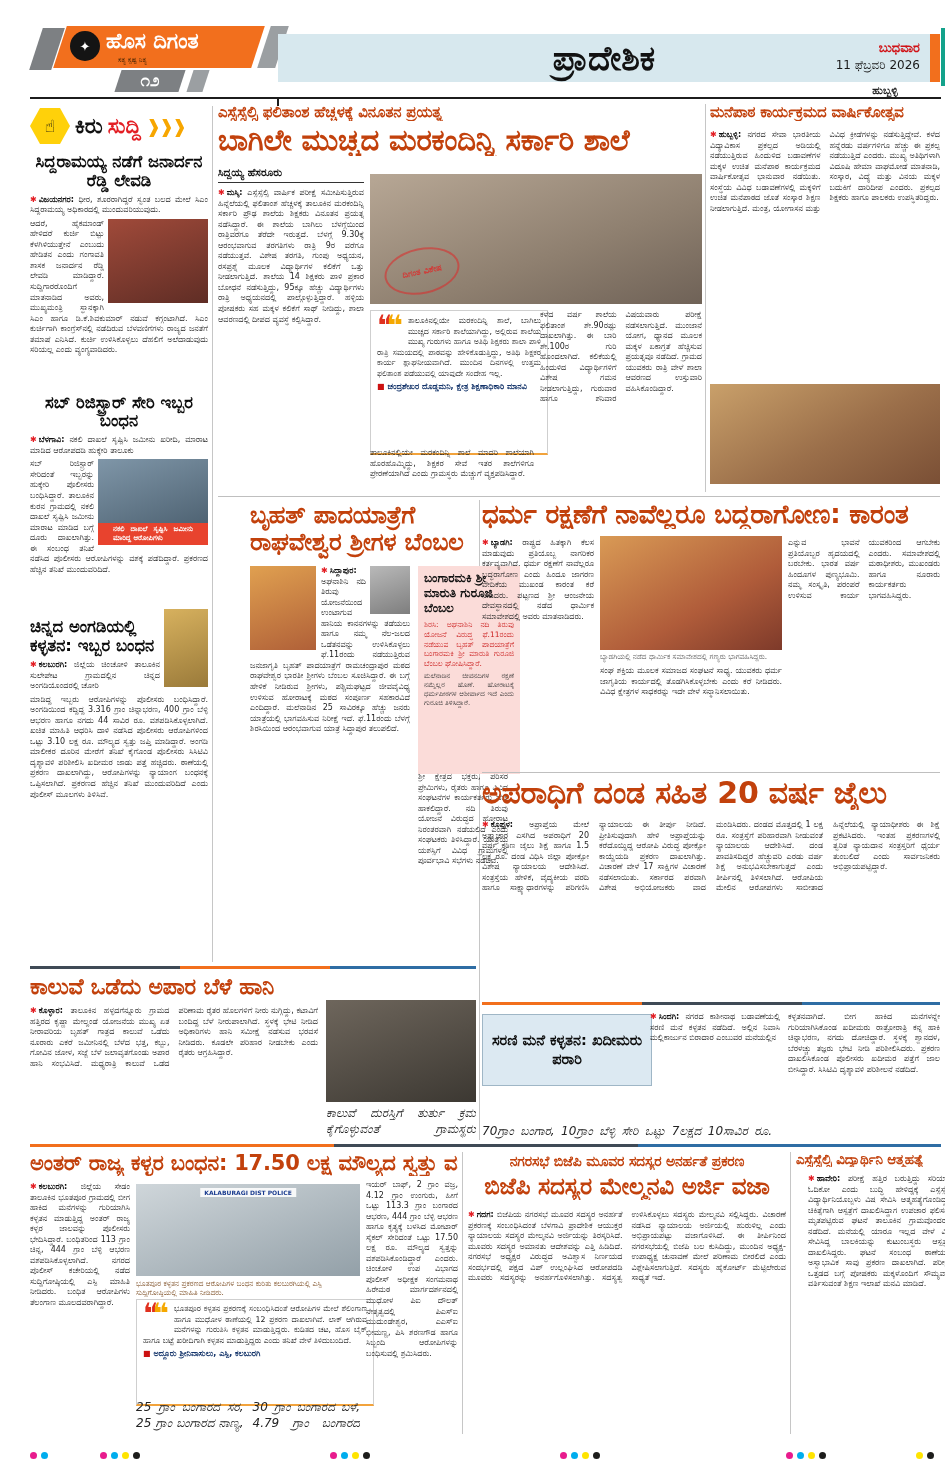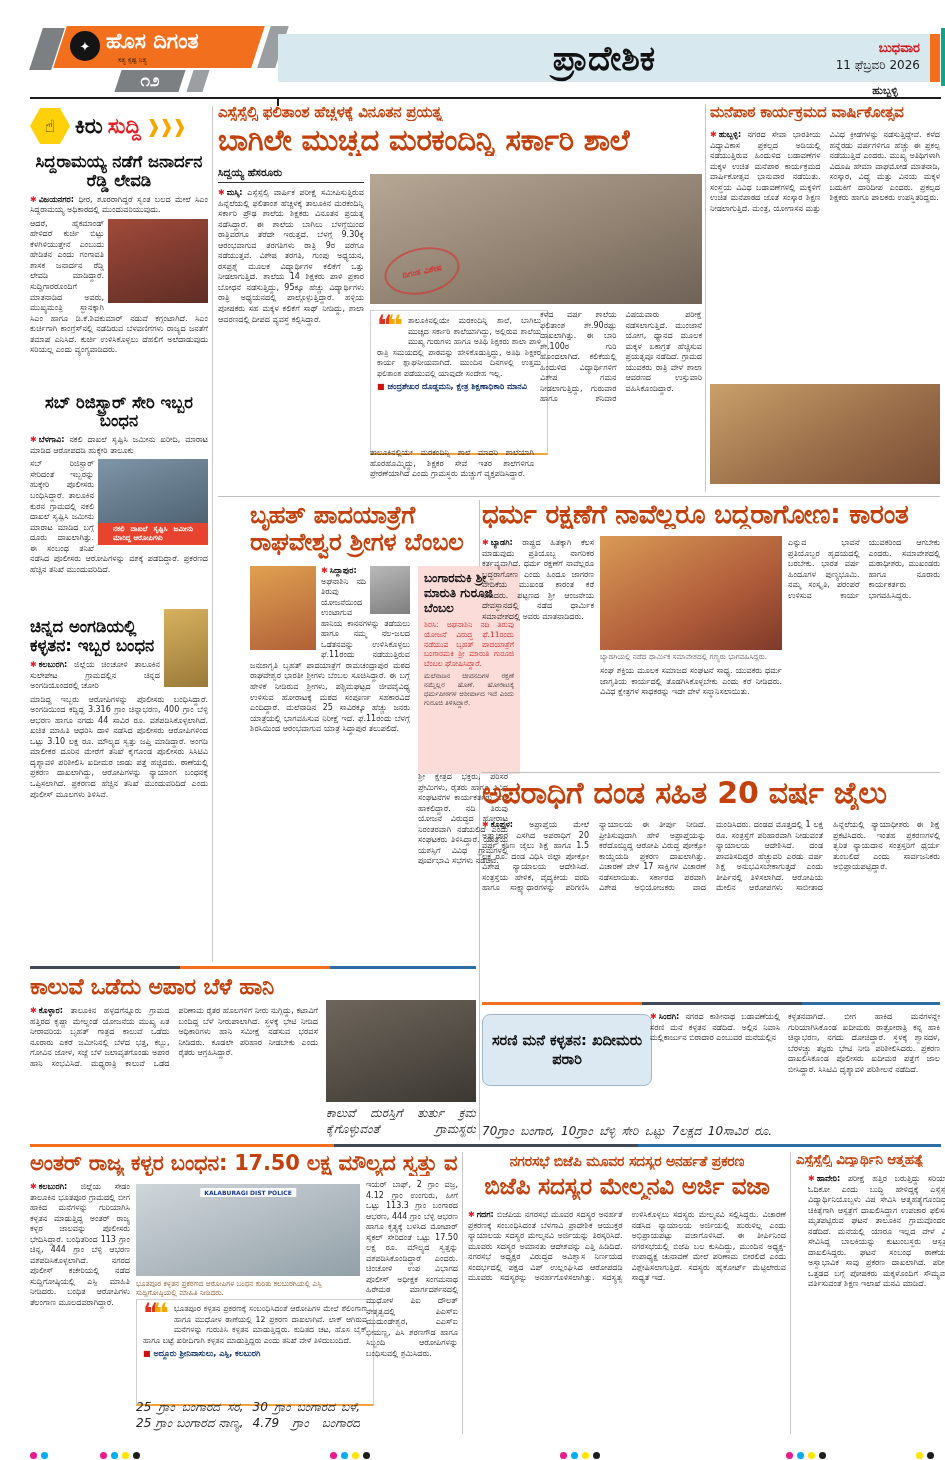--- a/index.html
+++ b/index.html
@@ -242,21 +242,21 @@
       <span>ಕಾಲುವೆ ದುರಸ್ತಿಗೆ ತುರ್ತು ಕ್ರಮ ಕೈಗೊಳ್ಳುವಂತೆ ಗ್ರಾಮಸ್ಥರು ಒತ್ತಾಯಿಸಿದ್ದಾರೆ.</span>
     </div>
   </div>
 
   <div class="abs" style="left:482px;top:1002px;width:458px;height:140px;">
     <div class="seg" style="position:absolute;left:0;top:0;width:458px;">
       <span class="s2" style="width:160px;"></span>
         <span class="s1" style="width:160px;"></span>
         <span class="s3" style="width:138px;"></span>
     </div>
-    <div class="bluebox" style="position:absolute;left:0;top:12px;width:160px;height:62px;border-radius:8px;">
+    <div class="bluebox" style="position:absolute;left:0;top:12px;width:160px;height:62px;">
       <span>ಸರಣಿ ಮನೆ ಕಳ್ಳತನ: ಖದೀಮರು ಪರಾರಿ</span>
     </div>
     <div class="bt sm" style="position:absolute;left:0;top:122px;width:290px;height:16px;">
       <span>70ಗ್ರಾಂ ಬಂಗಾರ, 10ಗ್ರಾಂ ಬೆಳ್ಳಿ ಸೇರಿ ಒಟ್ಟು 7ಲಕ್ಷದ 10ಸಾವಿರ ರೂ. ಮೌಲ್ಯದ</span>
     </div>
     <div class="bt" style="position:absolute;left:168px;top:10px;width:130px;height:108px;">
       <span class="star">✱</span><b class="dl">ಸಿಂದಗಿ:</b>
       <span>ನಗರದ ಕಾಶೀನಾಥ ಬಡಾವಣೆಯಲ್ಲಿ ಸರಣಿ ಮನೆ ಕಳ್ಳತನ ನಡೆದಿದೆ. ಅಲ್ಲಿನ ನಿವಾಸಿ ಮಲ್ಲಿಕಾರ್ಜುನ ಬಿರಾದಾರ ಎಂಬುವರ ಮನೆಯಲ್ಲಿನ</span>
     </div>
     <div class="bt" style="position:absolute;left:306px;top:10px;width:152px;height:128px;">

